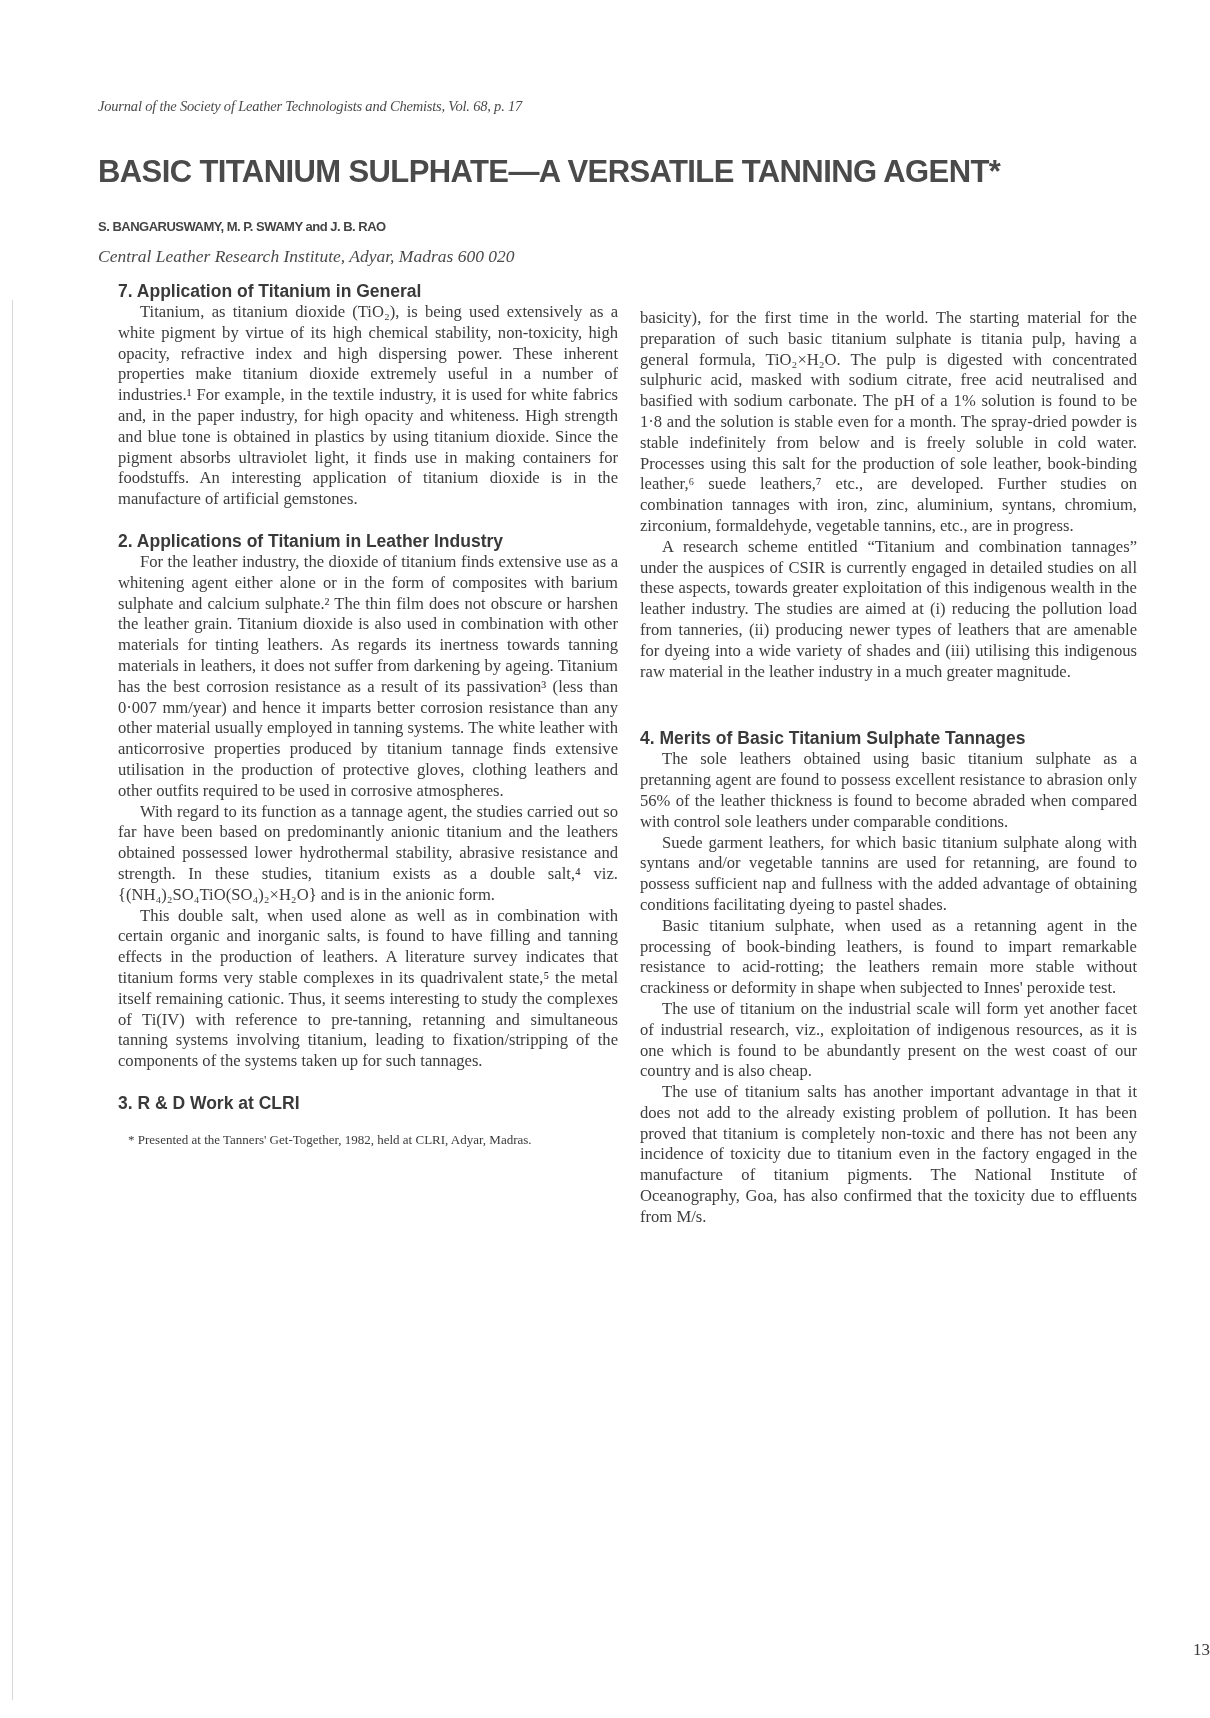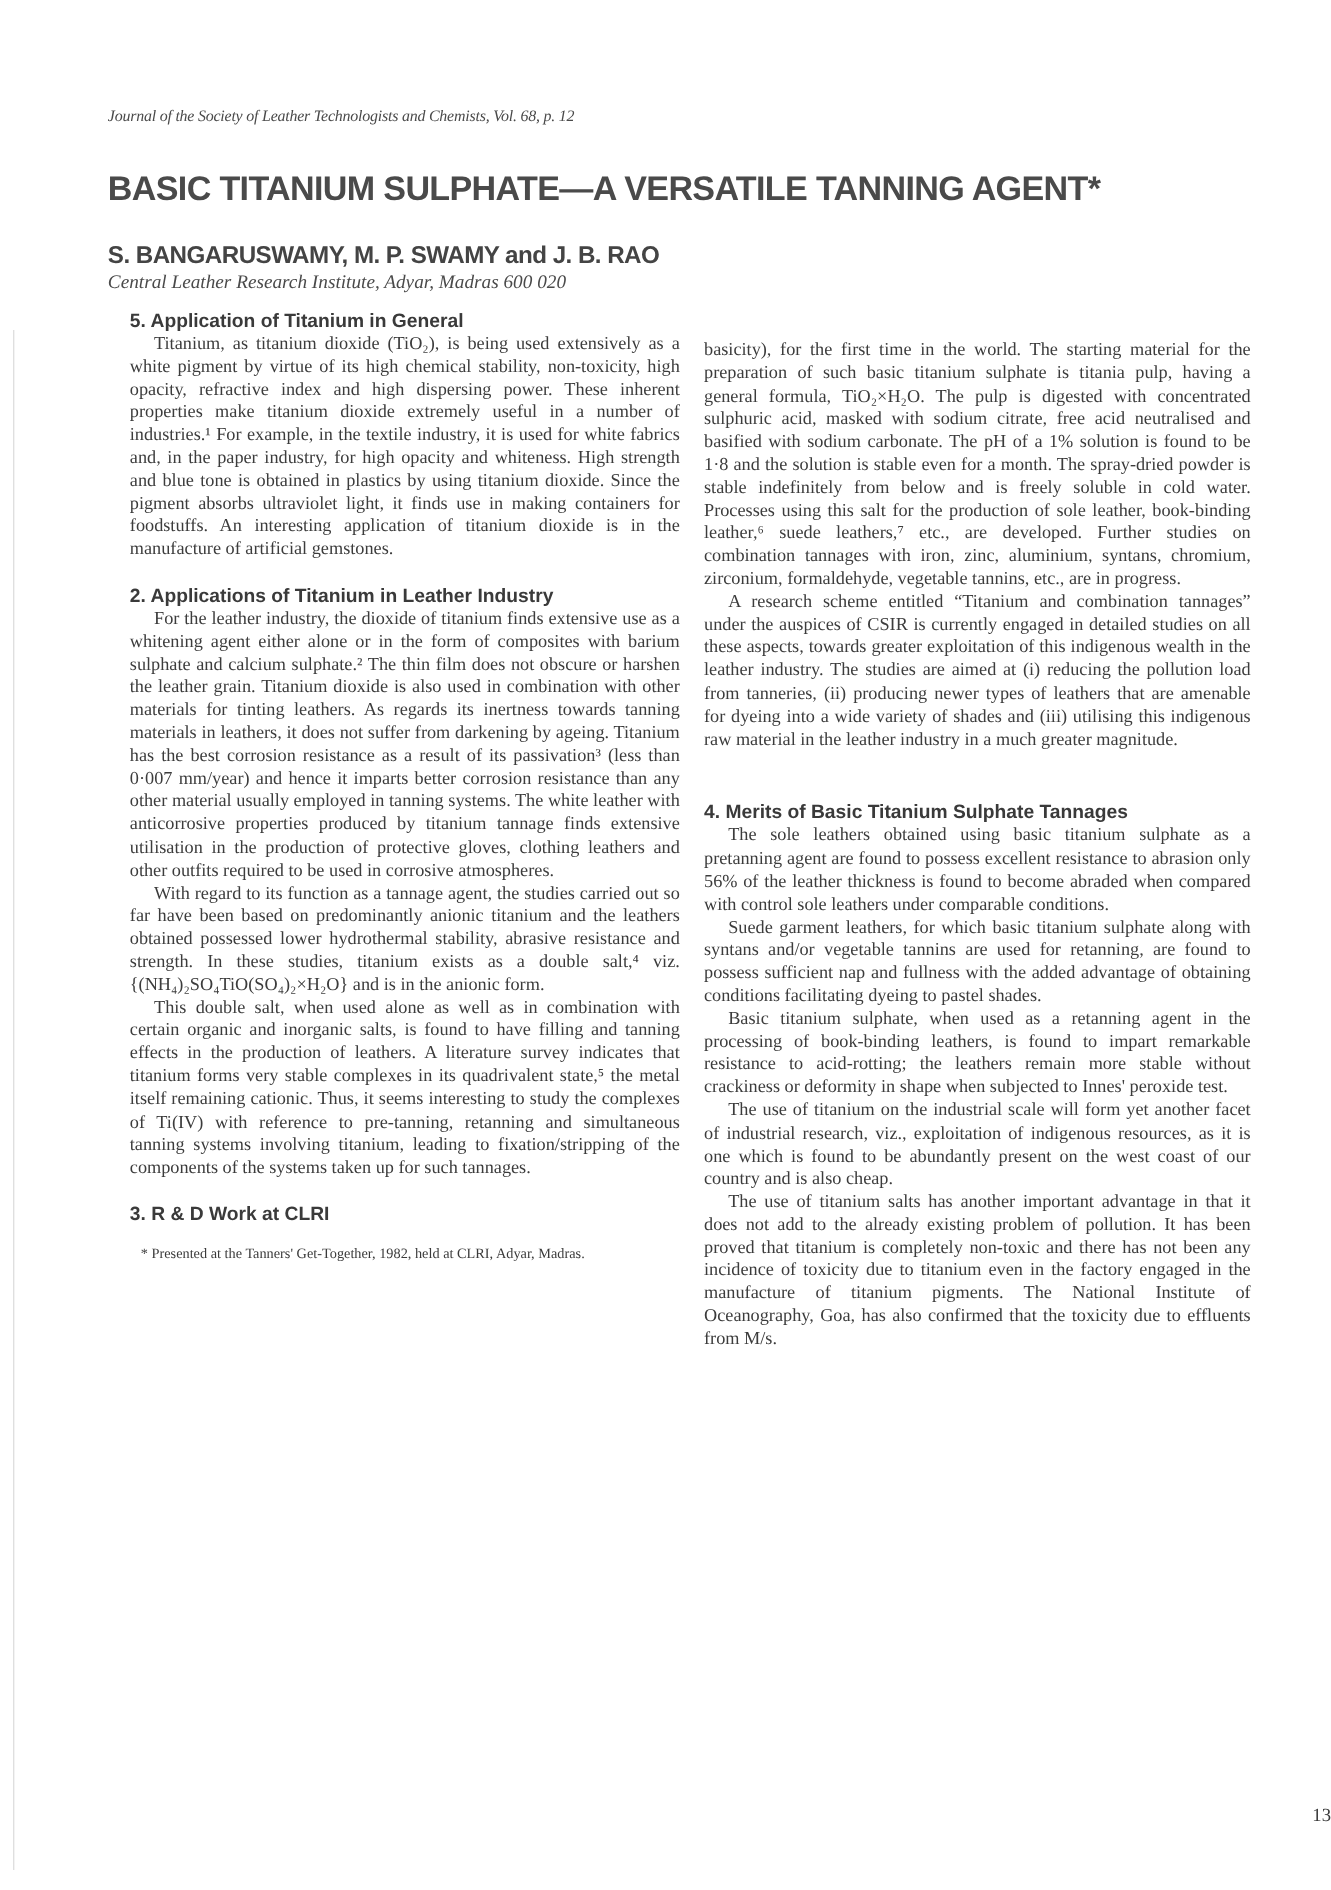--- a/index.html
+++ b/index.html
@@ -1,44 +1,44 @@
 <!DOCTYPE html>
 <html><head>
 <meta charset="utf-8">
 <style>
   html, body { margin: 0; padding: 0; background: #ffffff; }
   body { width: 1210px; height: 1718px; position: relative; overflow: hidden; color: #3a3a3a; }
   .leftrule { position: absolute; left: 12px; top: 300px; width: 1px; height: 1400px; background: #d8d8d8; }
   .journal { position: absolute; left: 98px; top: 98px; font-family: "Liberation Serif", serif; font-style: italic; font-size: 14.5px; color: #4a4a4a; letter-spacing: -0.2px; }
   .title { position: absolute; left: 98px; top: 154px; font-family: "Liberation Sans", sans-serif; font-weight: bold; font-size: 31px; color: #4a4a4a; letter-spacing: -0.6px; white-space: nowrap; text-align: center; }
-  .authors { position: absolute; left: 98px; top: 219px; font-family: "Liberation Sans", sans-serif; font-weight: bold; font-size: 22px; color: #444; letter-spacing: -0.5px; }
+  .authors { position: absolute; left: 98px; top: 219px; font-family: "Liberation Sans", sans-serif; font-weight: bold; font-size: 13px; color: #444; letter-spacing: -0.5px; }
   .affil { position: absolute; left: 98px; top: 246px; font-family: "Liberation Serif", serif; font-style: italic; font-size: 17.5px; color: #4a4a4a; }
   .col { position: absolute; top: 280px; width: 500px; font-family: "Liberation Serif", serif; font-size: 16.6px; line-height: 20.8px; color: #3c3c3c; text-align: justify; }
   .col.left { left: 118px; }
   .col.right { left: 640px; top: 308px; width: 497px; }
   .col h2 { font-family: "Liberation Sans", sans-serif; font-weight: bold; font-size: 17.5px; margin: 0; line-height: 22px; color: #3a3a3a; text-align: left; }
   .col p { margin: 0; text-indent: 22px; }
   .col p.noindent { text-indent: 0; }
   .gap { height: 20px; }
   .gap-big { height: 45px; }
   .footnote { font-family: "Liberation Serif", serif; font-size: 13px; line-height: 16px; color: #3a3a3a; margin-top: 18px; text-indent: 10px; }
   .pagenum { position: absolute; left: 0; width: 1210px; text-align: right; top: 1640px; font-family: "Liberation Serif", serif; font-size: 17px; color: #3a3a3a; }
 </style>
 </head>
 <body>
 
 <div class="leftrule"></div>
 
-<div class="journal">Journal of the Society of Leather Technologists and Chemists, Vol. 68, p. 12</div>
+<div class="journal">Journal of the Society of Leather Technologists and Chemists, Vol. 68, p. 17</div>
 <div class="title">BASIC TITANIUM SULPHATE—A VERSATILE TANNING AGENT*</div>
 <div class="authors">S. BANGARUSWAMY, M. P. SWAMY and J. B. RAO</div>
 <div class="affil">Central Leather Research Institute, Adyar, Madras 600 020</div>
 
 <div class="col left">
-  <h2>5. Application of Titanium in General</h2>
+  <h2>7. Application of Titanium in General</h2>
   <p>Titanium, as titanium dioxide (TiO₂), is being used extensively as a white pigment by virtue of its high chemical stability, non-toxicity, high opacity, refractive index and high dispersing power. These inherent properties make titanium dioxide extremely useful in a number of industries.¹ For example, in the textile industry, it is used for white fabrics and, in the paper industry, for high opacity and whiteness. High strength and blue tone is obtained in plastics by using titanium dioxide. Since the pigment absorbs ultraviolet light, it finds use in making containers for foodstuffs. An interesting application of titanium dioxide is in the manufacture of artificial gemstones.</p>
   <div class="gap"></div>
   <h2>2. Applications of Titanium in Leather Industry</h2>
   <p>For the leather industry, the dioxide of titanium finds extensive use as a whitening agent either alone or in the form of composites with barium sulphate and calcium sulphate.² The thin film does not obscure or harshen the leather grain. Titanium dioxide is also used in combination with other materials for tinting leathers. As regards its inertness towards tanning materials in leathers, it does not suffer from darkening by ageing. Titanium has the best corrosion resistance as a result of its passivation³ (less than 0·007 mm/year) and hence it imparts better corrosion resistance than any other material usually employed in tanning systems. The white leather with anticorrosive properties produced by titanium tannage finds extensive utilisation in the production of protective gloves, clothing leathers and other outfits required to be used in corrosive atmospheres.</p>
   <p>With regard to its function as a tannage agent, the studies carried out so far have been based on predominantly anionic titanium and the leathers obtained possessed lower hydrothermal stability, abrasive resistance and strength. In these studies, titanium exists as a double salt,⁴ viz. {(NH₄)₂SO₄TiO(SO₄)₂×H₂O} and is in the anionic form.</p>
   <p>This double salt, when used alone as well as in combination with certain organic and inorganic salts, is found to have filling and tanning effects in the production of leathers. A literature survey indicates that titanium forms very stable complexes in its quadrivalent state,⁵ the metal itself remaining cationic. Thus, it seems interesting to study the complexes of Ti(IV) with reference to pre-tanning, retanning and simultaneous tanning systems involving titanium, leading to fixation/stripping of the components of the systems taken up for such tannages.</p>
   <div class="gap"></div>
   <h2>3. R &amp; D Work at CLRI</h2>
   <div class="footnote">* Presented at the Tanners' Get-Together, 1982, held at CLRI, Adyar, Madras.</div>
 </div>

